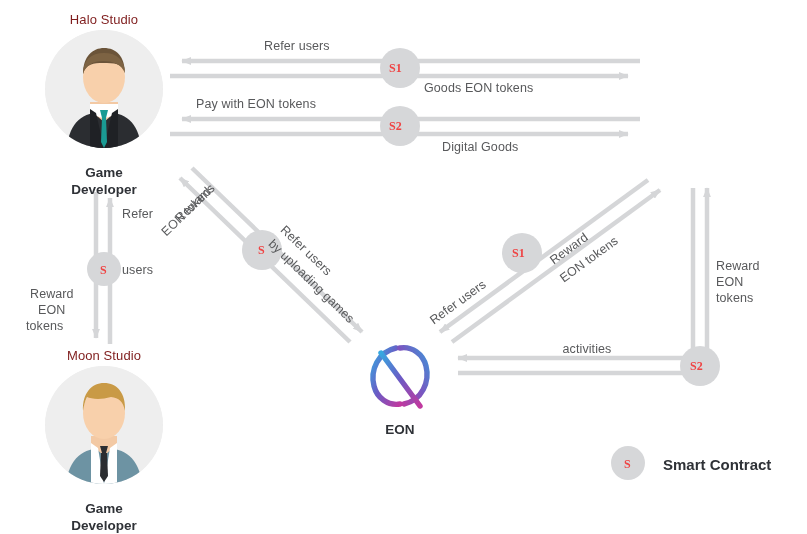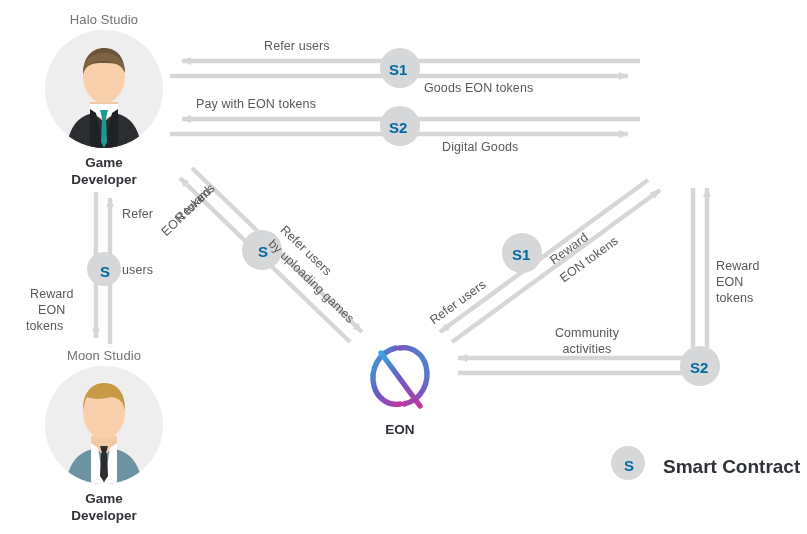--- a/index.html
+++ b/index.html
@@ -6,46 +6,46 @@
   body{
     width:807px;height:534px;position:relative;overflow:hidden;
     font-family:"Liberation Sans","DejaVu Sans",sans-serif;
     -webkit-font-smoothing:antialiased;
   }
   #stage{position:absolute;left:0;top:0;width:807px;height:534px;}
   svg#art{position:absolute;left:0;top:0;width:807px;height:534px;}
 
   .node{position:absolute;text-align:center;}
   .node-top{
-    font-size:13px;color:#737373;letter-spacing:.1px;
+    font-size:13px;color:#7f1d1d;letter-spacing:.1px;
     line-height:16px;white-space:nowrap;
   }
   .avatar{
     width:118px;height:118px;border-radius:50%;
     background:#eeeeee;position:relative;overflow:hidden;margin:2px auto 0;
   }
   .node-role{
     font-size:13.5px;font-weight:bold;color:#2f3237;
-    line-height:17px;margin-top:6px;white-space:nowrap;
+    line-height:17px;margin-top:16px;white-space:nowrap;
   }
   .eon-label{
     font-size:13.5px;font-weight:bold;color:#2f3237;line-height:17px;
     text-align:center;white-space:nowrap;
   }
   .legend-text{
-    font-size:19px;font-weight:bold;color:#2f3237;white-space:nowrap;
+    font-size:15px;font-weight:bold;color:#2f3237;white-space:nowrap;
   }
   .lbl{
     position:absolute;font-size:12.5px;color:#58595b;
     line-height:16px;white-space:nowrap;letter-spacing:.1px;
   }
   .lbl.c{text-align:center;}
   .badge-t{
-    position:absolute;font-size:15px;font-weight:bold;color:#0369a1;
-    line-height:1;white-space:nowrap;
+    position:absolute;font-size:12px;font-weight:bold;color:#ef4444;
+    line-height:1;white-space:nowrap;font-family:Liberation Serif, serif;
   }
   .eon-wrap{position:absolute;}
 </style>
 </head>
 <body>
 
 <div id="stage">
 
   <svg id="art" viewBox="0 0 807 534">
     <defs>
@@ -173,21 +173,20 @@
   <div class="lbl" style="left:158px;top:228px;transform:rotate(-44deg);transform-origin:left top;">EON tokens</div>
 
   <div class="lbl" style="left:288px;top:222px;transform:rotate(44deg);transform-origin:left top;">Refer users</div>
   <div class="lbl" style="left:276px;top:236px;transform:rotate(44deg);transform-origin:left top;">by uploading games</div>
 
   <div class="lbl" style="left:436px;top:312px;transform:rotate(-36deg);transform-origin:left bottom;">Refer users</div>
 
   <div class="lbl" style="left:556px;top:252px;transform:rotate(-36deg);transform-origin:left bottom;">Reward</div>
   <div class="lbl" style="left:566px;top:270px;transform:rotate(-36deg);transform-origin:left bottom;">EON tokens</div>
 
-  <div class="lbl c" style="left:527px;top:325px;width:120px;">Community</div>
   <div class="lbl c" style="left:527px;top:341px;width:120px;">activities</div>
 
   <div class="lbl" style="left:716px;top:258px;">Reward</div>
   <div class="lbl" style="left:716px;top:274px;">EON</div>
   <div class="lbl" style="left:716px;top:290px;">tokens</div>
 
   <div class="badge-t" style="left:624px;top:458px;">S</div>
   <div class="legend-text" style="position:absolute;left:663px;top:456px;">Smart Contract</div>
 
 </div>

